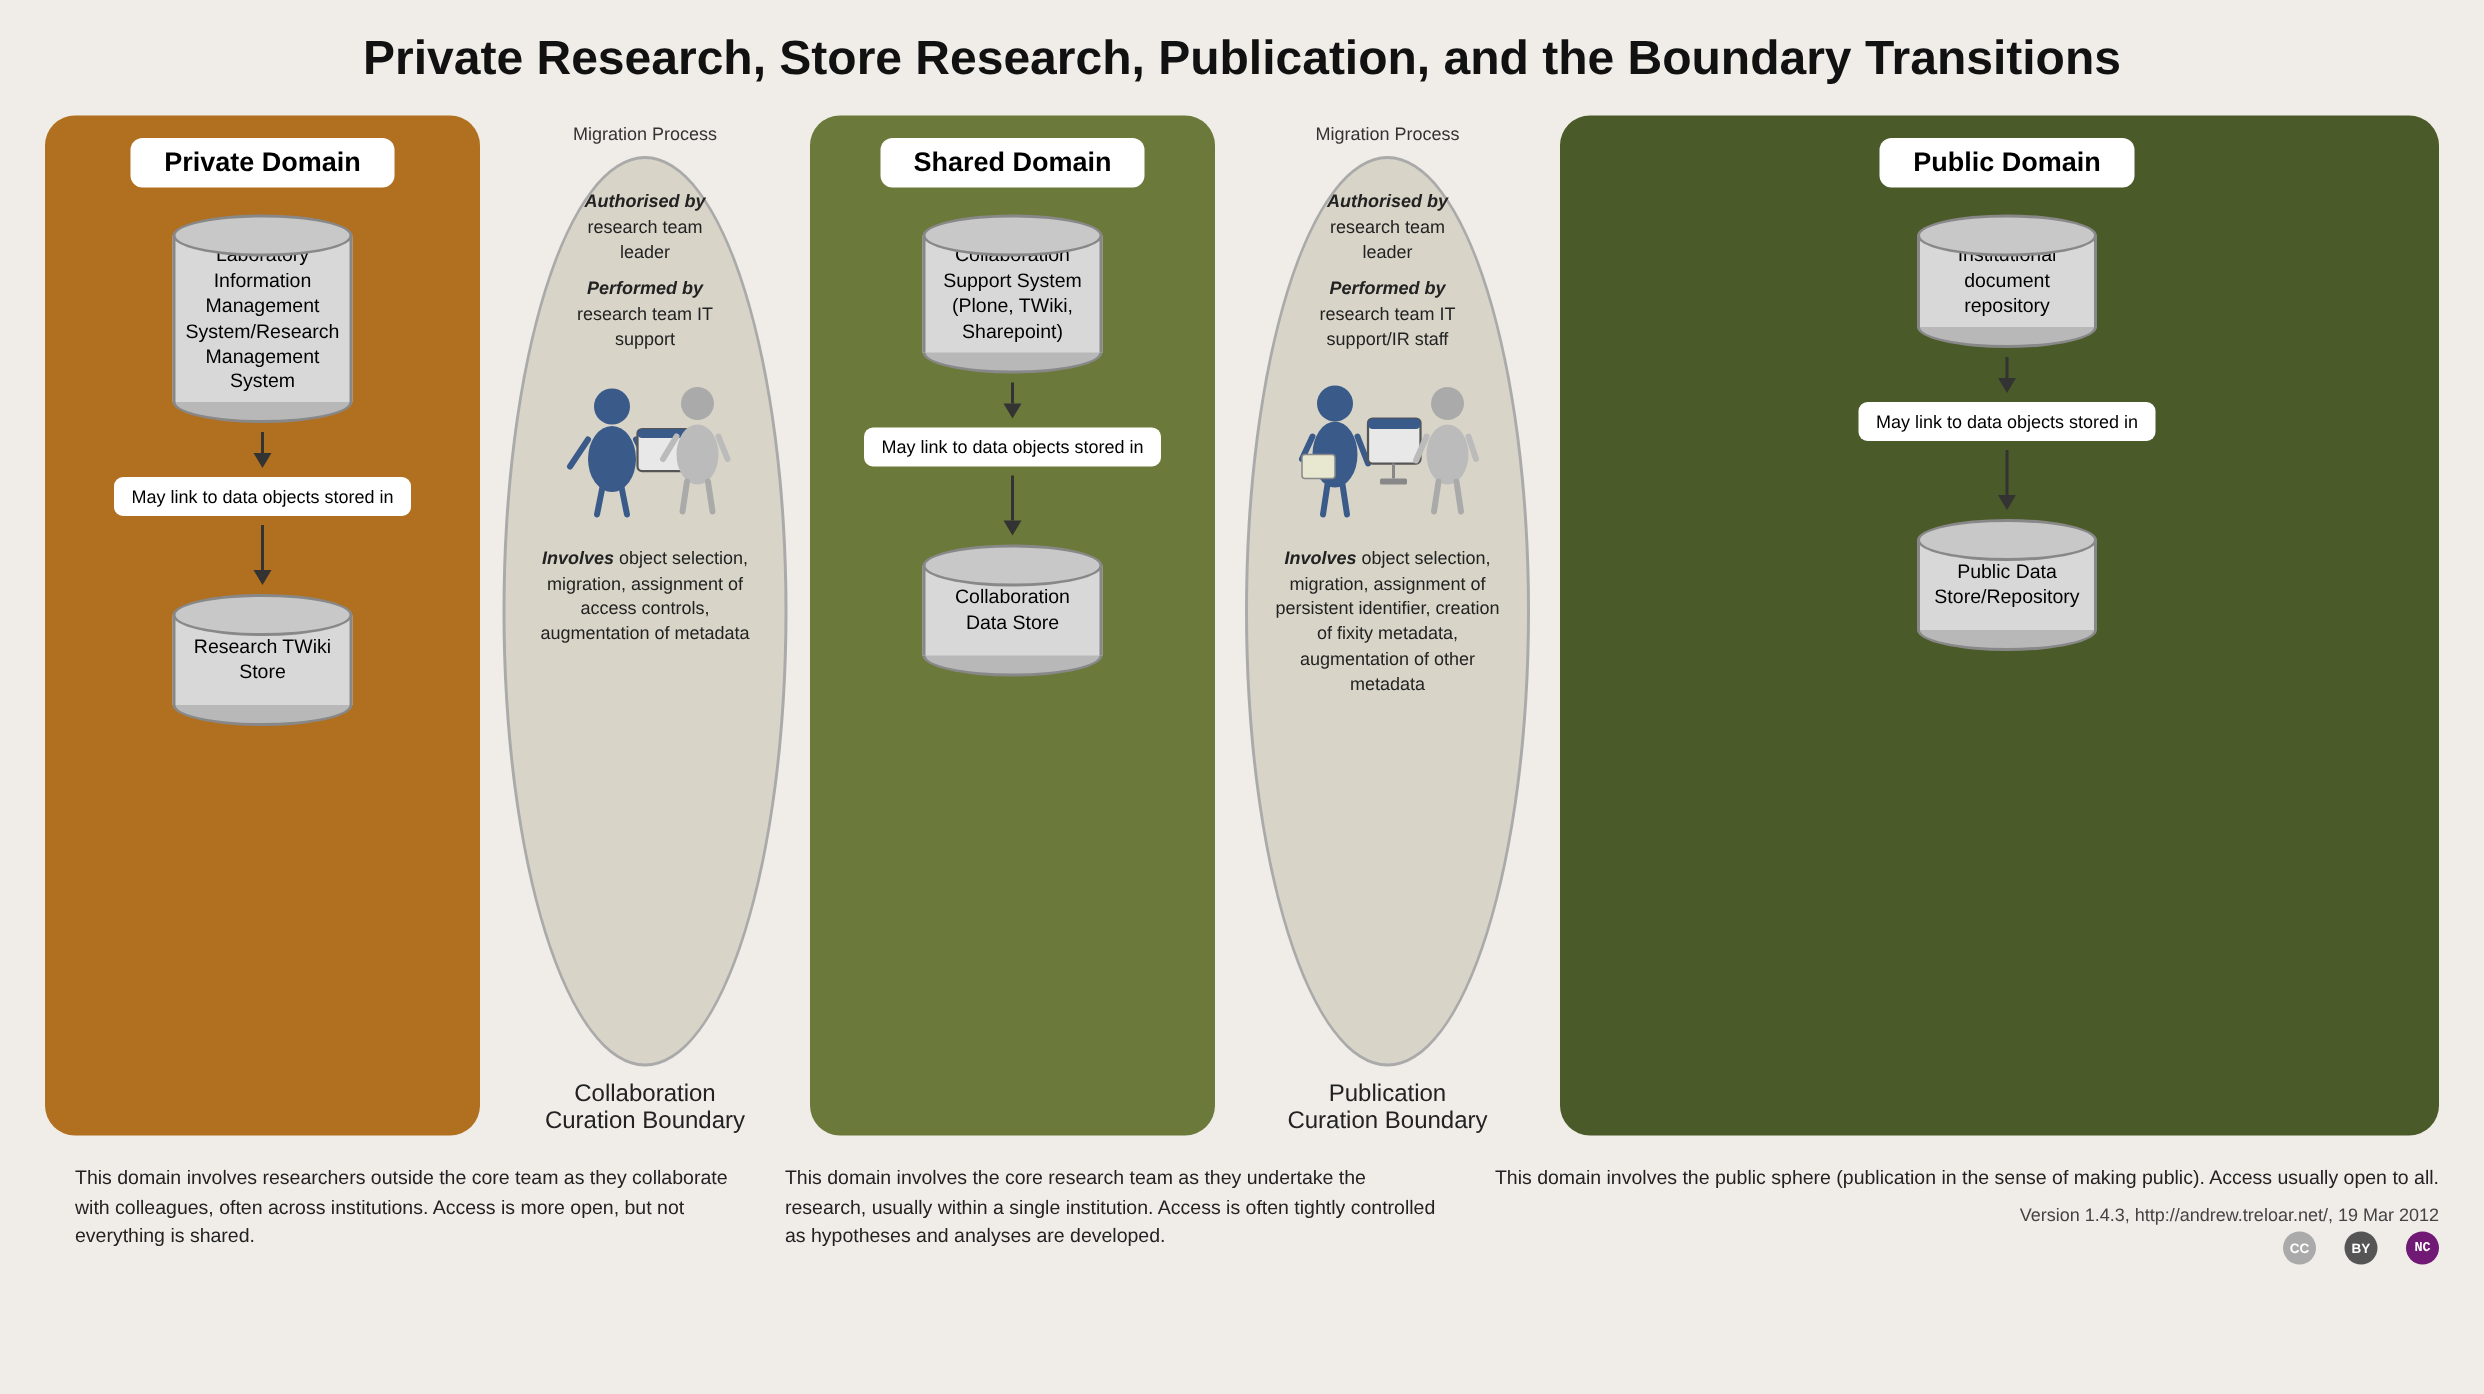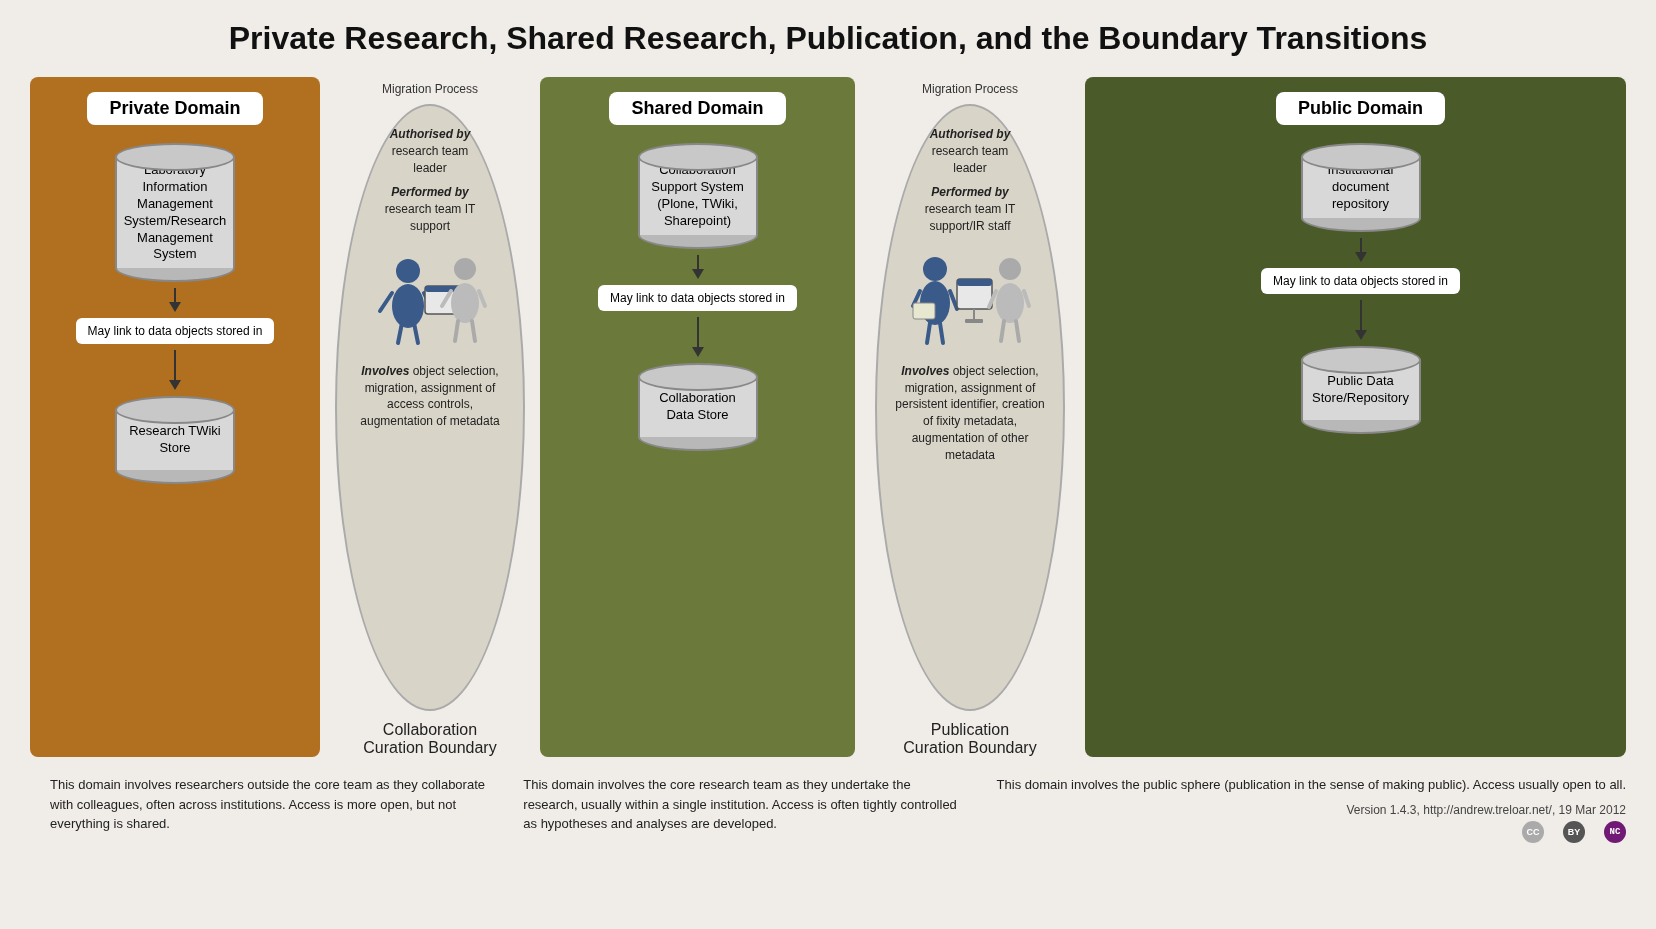--- a/index.html
+++ b/index.html
@@ -23,21 +23,21 @@
       display: flex;
       flex-direction: row;
       align-items: stretch;
       gap: 0;
       width: 100%;
       height: 680px;
     }
 
     
     .domain {
-      border-radius: 8px;
+      border-radius: 20px;
       padding: 15px 18px;
       display: flex;
       flex-direction: column;
       align-items: center;
       position: relative;
       flex: 1;
     }
 
     .private-domain {
       background: #b07020;
@@ -240,21 +240,21 @@
       width: 0;
       height: 0;
       border-left: 6px solid transparent;
       border-right: 6px solid transparent;
       border-top: 10px solid #333;
     }
   </style>
 </head>
 <body>
 
-<h1>Private Research, Shared Research, Publication, and the Boundary Transitions</h1>
+<h1>Private Research, Store Research, Publication, and the Boundary Transitions</h1>
 
 <div class="diagram-area">
 
   <div class="domain private-domain" style="width:290px; flex:none;">
     <div class="domain-label-box">Private Domain</div>
 
     <div class="cylinder-wrap">
       <div class="cylinder-top"></div>
       <div class="cylinder-body">Laboratory Information Management System/Research Management System</div>
       <div class="cylinder-bottom"></div>
@@ -313,21 +313,21 @@
         </svg>
       </div>
 
       <div class="oval-text">
         <em>Involves</em> object selection, migration, assignment of access controls, augmentation of metadata
       </div>
     </div>
     <div class="boundary-bottom-label">Collaboration<br>Curation Boundary</div>
   </div>
 
-  <div class="domain shared-domain" style="width:315px; flex:none;">
+  <div class="domain shared-domain" style="width:270px; flex:none;">
     <div class="domain-label-box">Shared Domain</div>
 
     <div class="cylinder-wrap">
       <div class="cylinder-top"></div>
       <div class="cylinder-body">Collaboration Support System (Plone, TWiki, Sharepoint)</div>
       <div class="cylinder-bottom"></div>
     </div>
 
     <div class="v-arrow" style="margin:6px 0;">
       <div class="v-line" style="height:14px;"></div>

